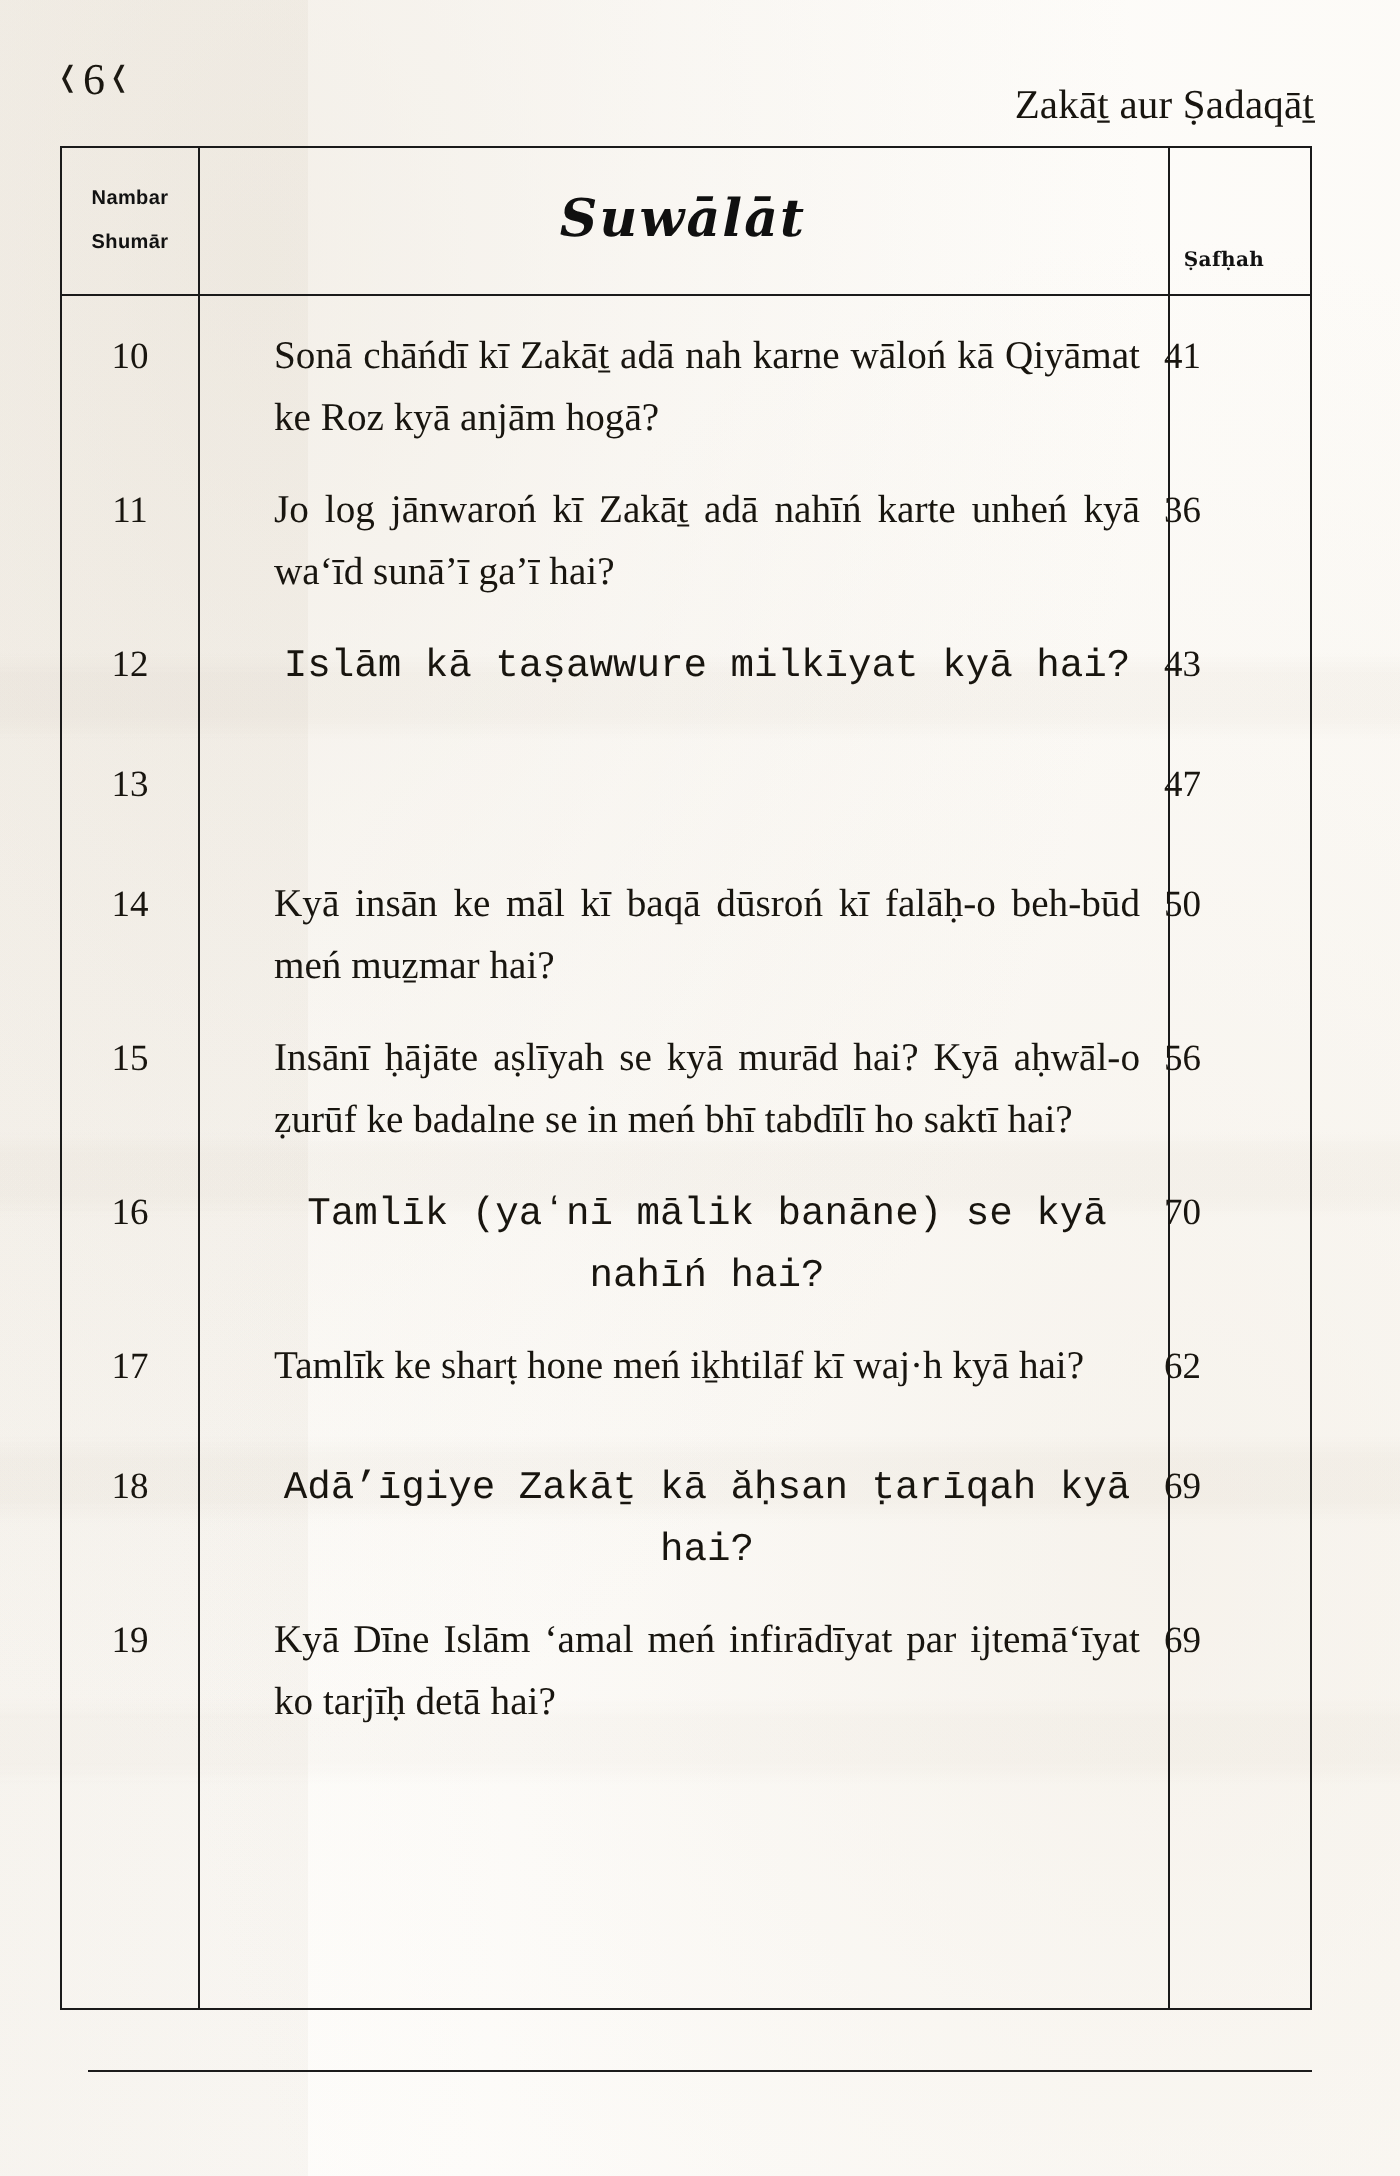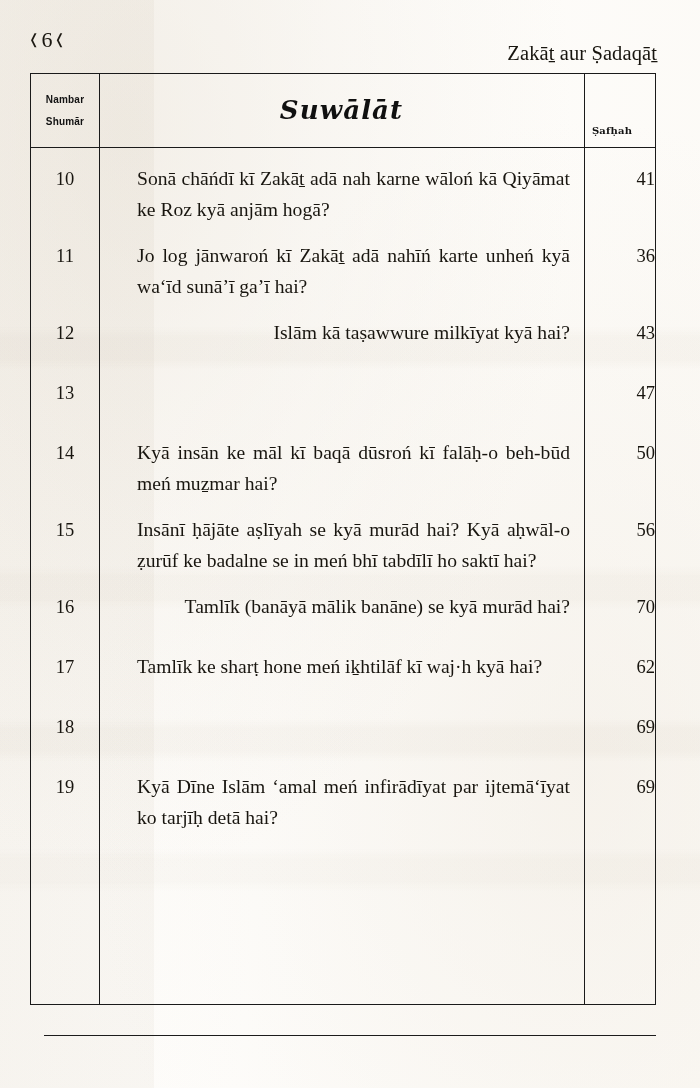--- a/index.html
+++ b/index.html
@@ -201,27 +201,27 @@
     margin-right: 73px;
     padding: 0 12px 0 14px;
     font-size: 19.6px;
     line-height: 30.5px;
     text-align: justify;
     text-justify: inter-word;
     color: #18150f;
     box-sizing: border-box;
   }
   .row .q.lead { text-indent: 6px; }
-  .row .q.nojust { text-align: right; }
+  .row .q.nojust { text-align: center; font-family: Liberation Mono, monospace; }
   .row .pg {
     position: absolute;
     right: 0;
     top: 8px;
     width: 73px;
-    text-align: right;
+    text-align: left;
     font-size: 18.5px;
     line-height: 30px;
     color: #18150f;
   }
 
   
   .footrule {
     position: absolute;
     left: 44px;
     right: 44px;
@@ -292,32 +292,33 @@
         </div>
 
         <div class="row">
           <span class="num">15</span>
           <div class="q">Insānī ḥājāte aṣlīyah se kyā murād hai? Kyā aḥwāl-o ẓurūf ke badalne se in meń bhī tabdīlī ho saktī hai?</div>
           <span class="pg">56</span>
         </div>
 
         <div class="row">
           <span class="num">16</span>
-          <div class="q nojust">Tamlīk (banāyā mālik banāne) se kyā murād hai?</div>
+          <div class="q nojust">Tamlīk (yaʻnī mālik banāne) se kyā nahīń hai?</div>
           <span class="pg">70</span>
         </div>
 
         <div class="row">
           <span class="num">17</span>
           <div class="q">Tamlīk ke sharṭ hone meń iḵhtilāf kī waj·h kyā hai?</div>
           <span class="pg">62</span>
         </div>
 
         <div class="row">
           <span class="num">18</span>
+          <div class="q nojust">Adā’īgiye Zakāṯ kā ăḥsan ṭarīqah kyā hai?</div>
           <span class="pg">69</span>
         </div>
 
         <div class="row">
           <span class="num">19</span>
           <div class="q">Kyā Dīne Islām ʻamal meń infirādīyat par ijtemāʻīyat ko tarjīḥ detā hai?</div>
           <span class="pg">69</span>
         </div>
 
       </div>

